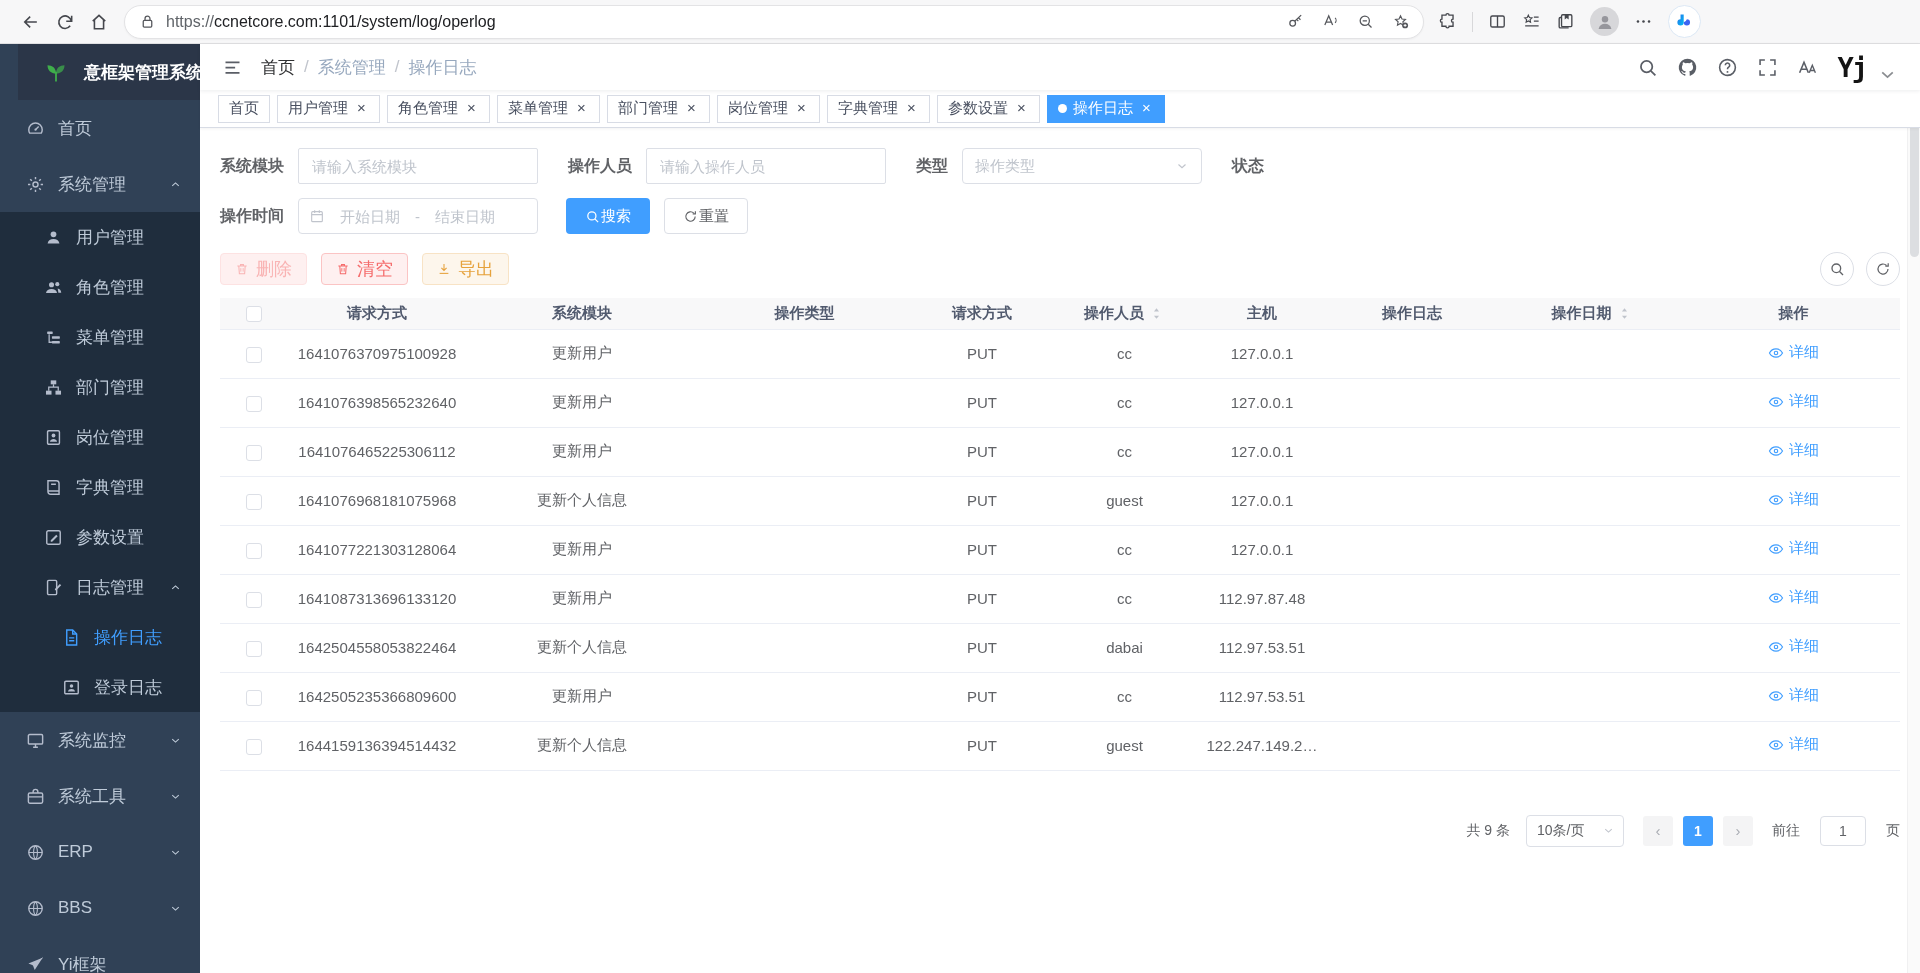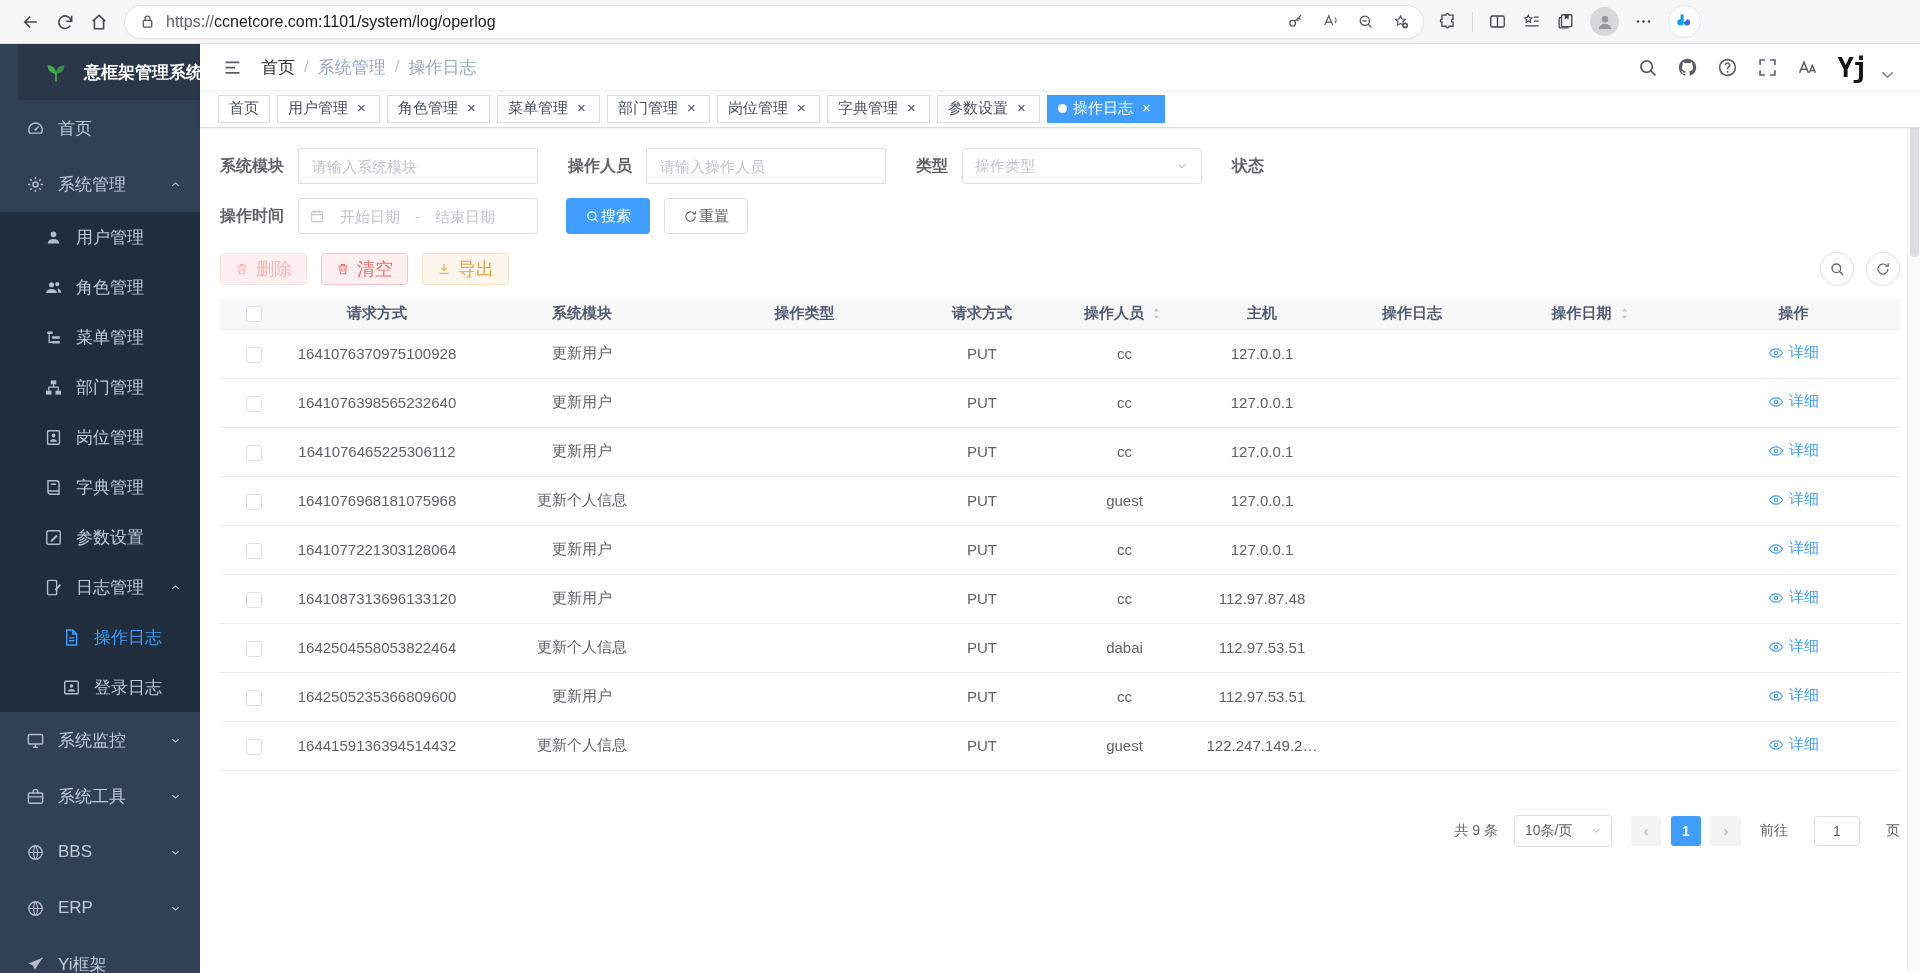--- a/index.html
+++ b/index.html
@@ -118,21 +118,21 @@
   
   .pagination { width:1680px; margin-top:44px; display:flex; align-items:center; justify-content:flex-end; }
   .pg-total { font-size:14px; color:#606266; margin-right:16px; }
   .pg-size { width:98px; height:32px; border:1px solid #dcdfe6; border-radius:4px; background:#fff;
     display:flex; align-items:center; justify-content:space-between; padding:0 8px 0 10px;
     font-size:14px; color:#606266; margin-right:14px; cursor:pointer; }
   .pg-size .icon { color:#c0c4cc; font-size:13px; }
   .pg-btn { min-width:30px; height:30px; background:#f4f4f5; border-radius:3px; display:flex;
     align-items:center; justify-content:center; color:#a8abb2; margin:0 5px; font-size:15px; cursor:pointer; }
   .pg-page { background:#409eff; color:#fff; font-size:14px; font-weight:700; }
-  .pg-goto { font-size:14px; color:#606266; margin-left:14px; display:flex; align-items:center; gap:26px; }
+  .pg-goto { font-size:14px; color:#606266; margin-left:14px; display:flex; align-items:center; gap:20px; }
   .pg-input { width:46px; height:30px; border:1px solid #dcdfe6; border-radius:4px; text-align:center;
     font-size:14px; color:#606266; outline:none; font-family:inherit; }
 
   
   .page-scrollbar { position:fixed; right:0; top:44px; width:13px; height:929px; background:#fafafa;
     border-left:1px solid #f0f0f1; }
   .page-scrollbar .thumb { width:9px; margin:3px auto 0; height:210px; border-radius:5px; background:#dcdee1; }
 </style>
 </head>
 <body>
@@ -421,35 +421,35 @@
             </svg>
           </span>
         </div>
         <div class="side-item lvl0">
           <span class="icon ">
             <svg viewBox="0 0 24 24" width="1em" height="1em">
               <circle cx="12" cy="12" r="8.5" fill="none" stroke="currentColor" stroke-width="1.7"></circle>
               <path d="M3.5 12h17M12 3.5c3.2 2.6 3.2 14.4 0 17M12 3.5c-3.2 2.6-3.2 14.4 0 17" fill="none" stroke="currentColor" stroke-width="1.4"></path>
             </svg>
           </span>
-          <span class="side-label">BBS</span>
+          <span class="side-label">ERP</span>
           <span class="icon arrow">
             <svg viewBox="0 0 24 24" width="1em" height="1em">
               <path d="M6 9.5l6 5.5 6-5.5" fill="none" stroke="currentColor" stroke-width="2"></path>
             </svg>
           </span>
         </div>
         <div class="side-item lvl0">
           <span class="icon ">
             <svg viewBox="0 0 24 24" width="1em" height="1em">
               <circle cx="12" cy="12" r="8.5" fill="none" stroke="currentColor" stroke-width="1.7"></circle>
               <path d="M3.5 12h17M12 3.5c3.2 2.6 3.2 14.4 0 17M12 3.5c-3.2 2.6-3.2 14.4 0 17" fill="none" stroke="currentColor" stroke-width="1.4"></path>
             </svg>
           </span>
-          <span class="side-label">ERP</span>
+          <span class="side-label">BBS</span>
           <span class="icon arrow">
             <svg viewBox="0 0 24 24" width="1em" height="1em">
               <path d="M6 9.5l6 5.5 6-5.5" fill="none" stroke="currentColor" stroke-width="2"></path>
             </svg>
           </span>
         </div>
         <div class="side-item lvl0">
           <span class="icon ">
             <svg viewBox="0 0 24 24" width="1em" height="1em">
               <path d="M21 3.5L3 10.8l5.7 2.2L11 19z" fill="currentColor"></path>

